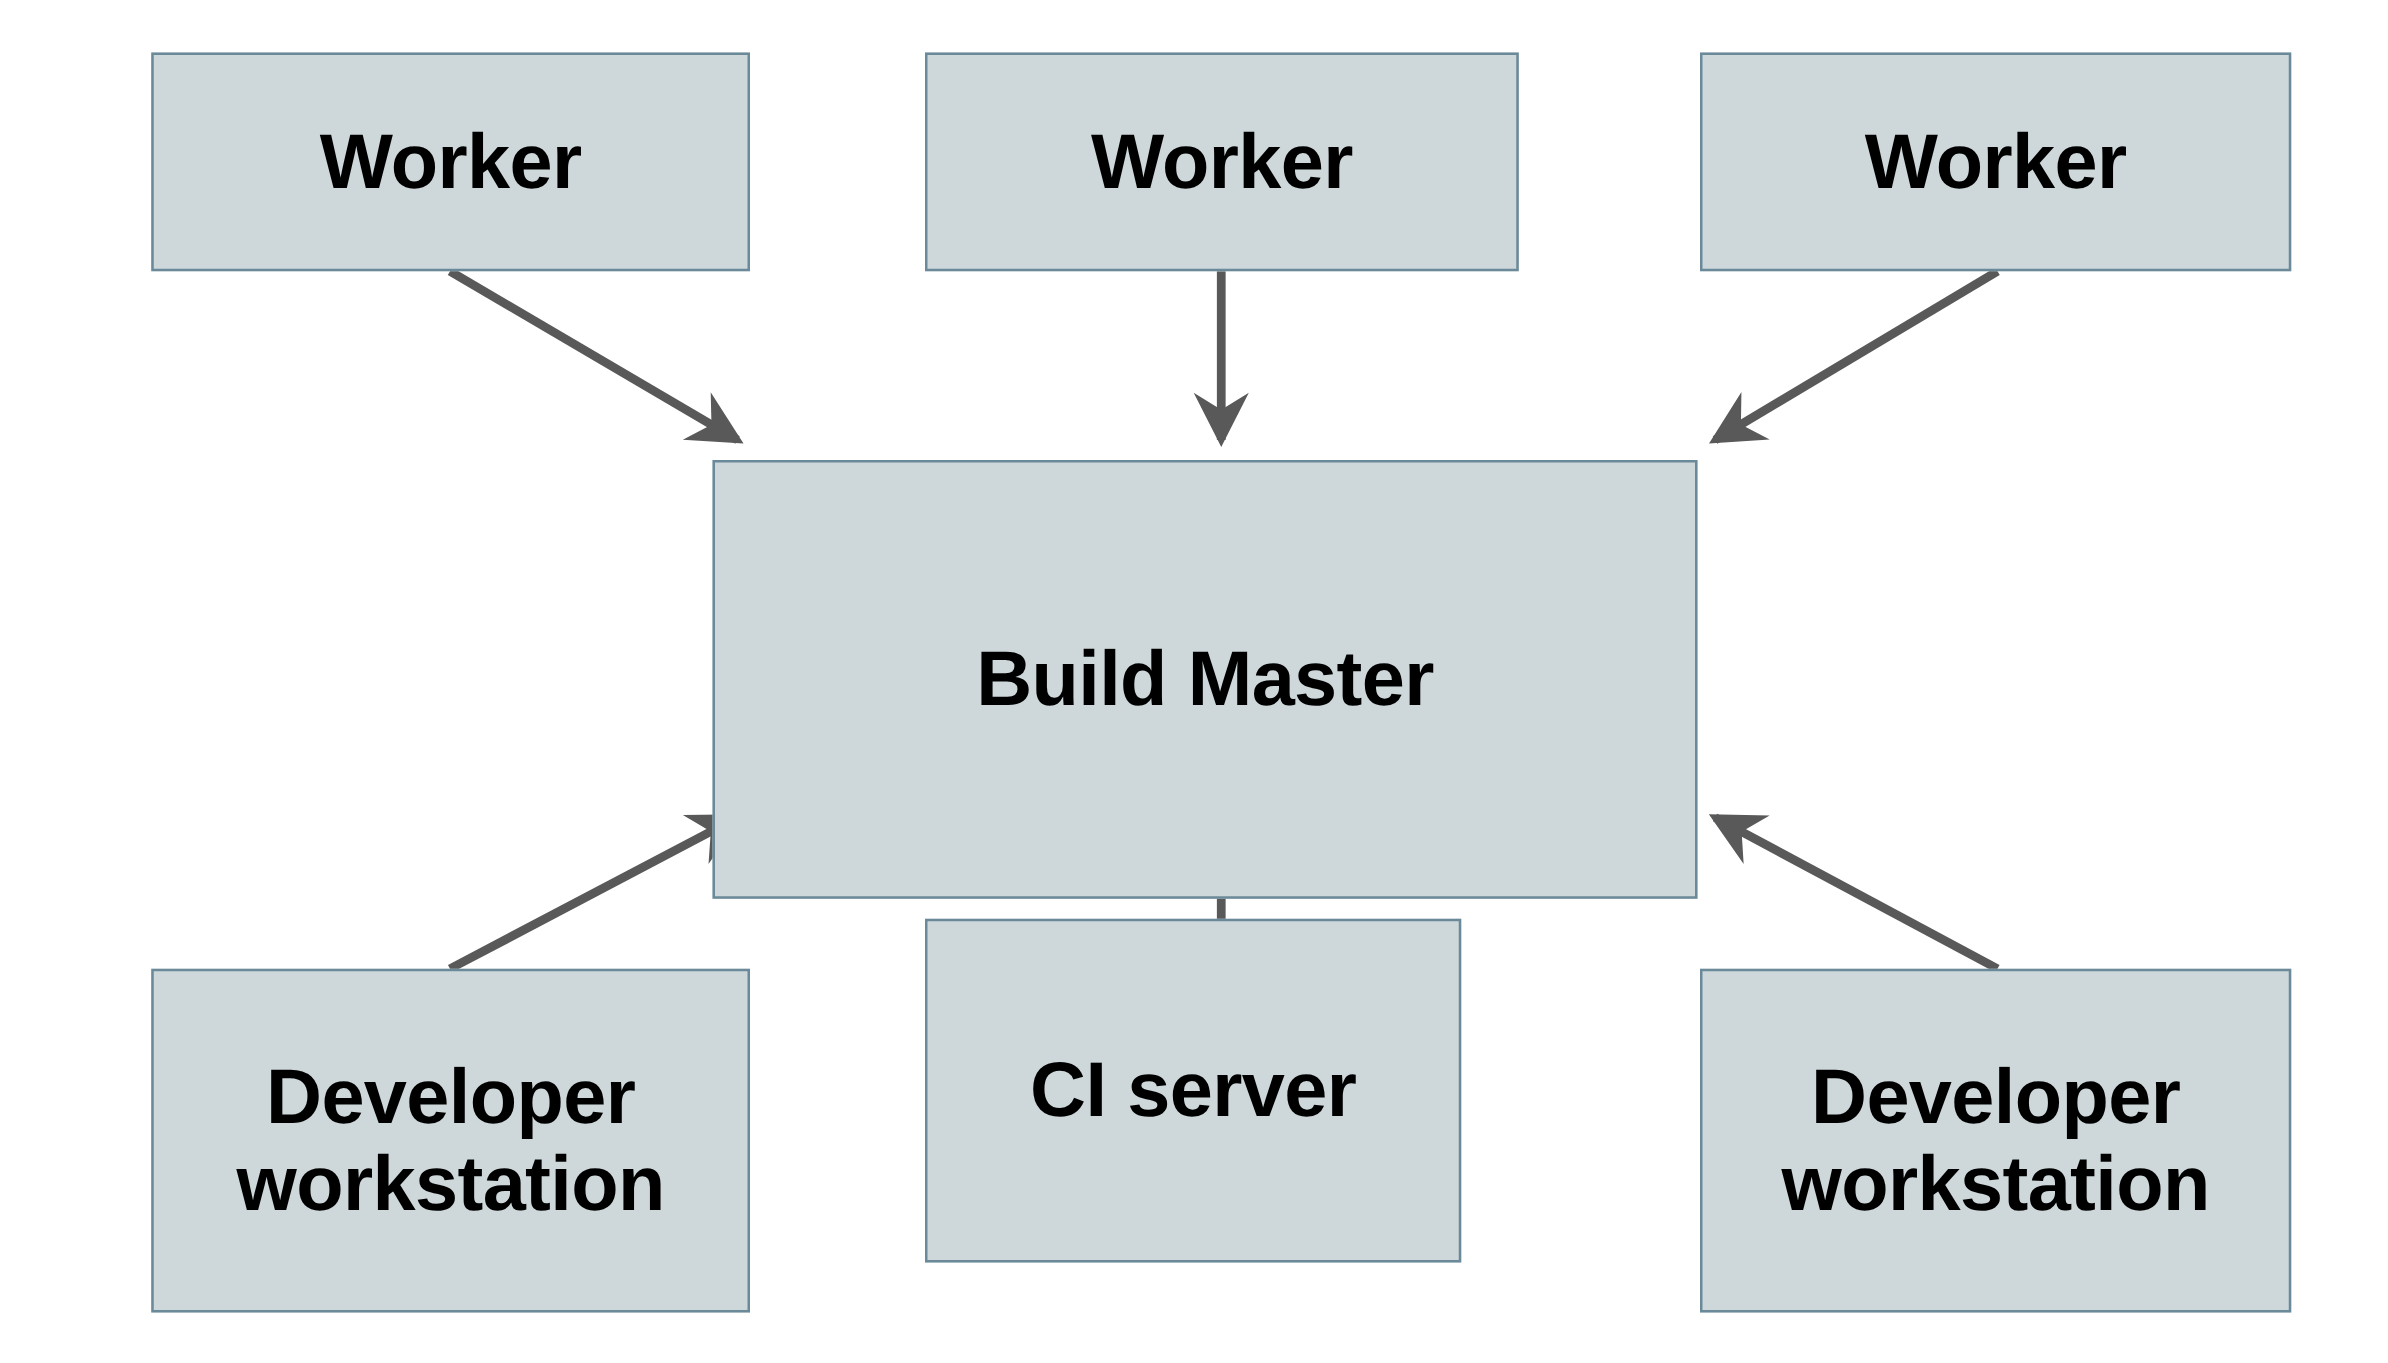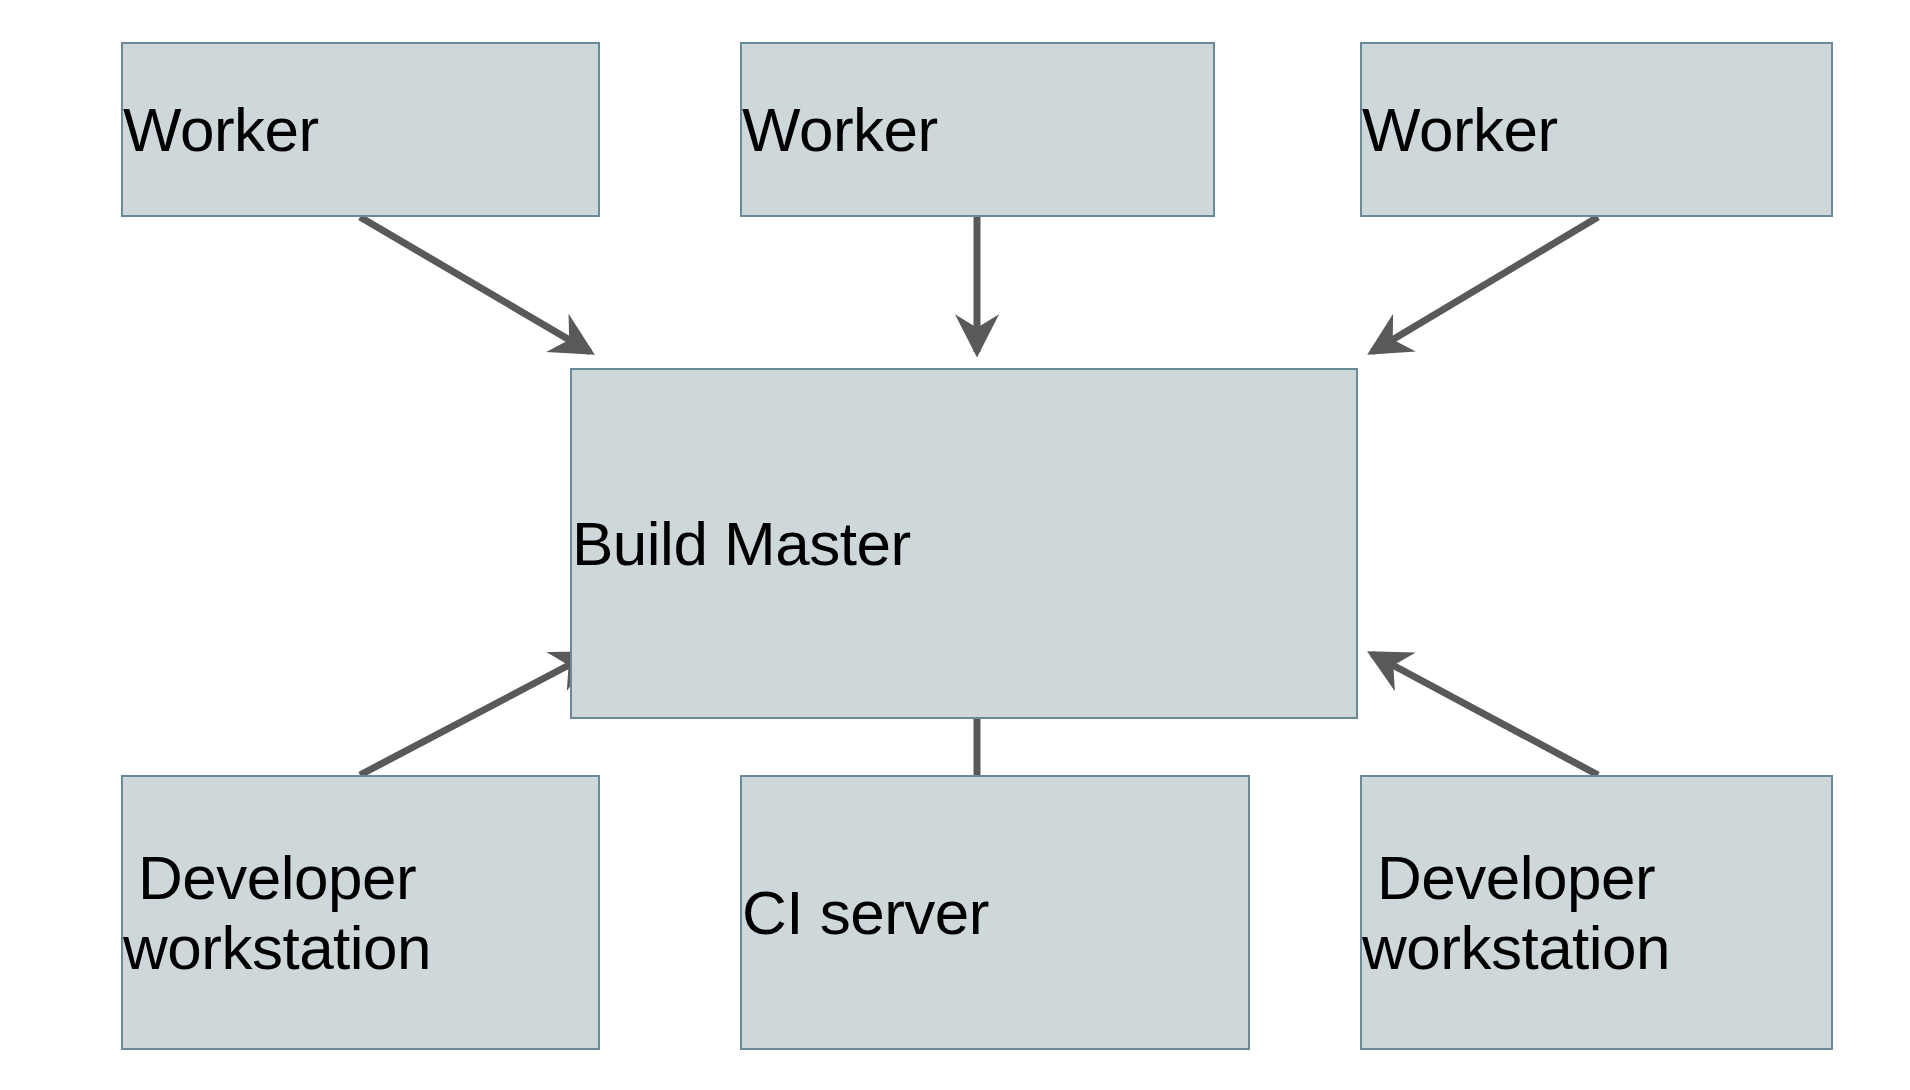--- a/index.html
+++ b/index.html
@@ -23,25 +23,26 @@
     height: 1090px;
     pointer-events: none;
   }
   .node {
     position: absolute;
     box-sizing: border-box;
     background: #ced8da;
     border: 2px solid #4d7c0f;
     display: flex;
     align-items: center;
+    justify-content: center;
     text-align: center;
     color: #000000;
     font-size: 62px;
     line-height: 1.12;
-    font-weight: 400;
+    font-weight: 700;
     letter-spacing: -0.5px;
     white-space: pre-line;
   }
   .node-label {
     display: block;
     white-space: pre-line;
   }
 </style>
 </head>
 <body>
@@ -78,21 +79,21 @@
 
   <div class="node" style="left: 570px; top: 368px; width: 788px; height: 351px; background: rgb(206, 216, 218); border-color: rgb(107, 138, 153); color: rgb(0, 0, 0);">
     <span class="node-label">Build Master</span>
   </div>
 
   <div class="node" style="left: 121px; top: 775px; width: 479px; height: 275px; background: rgb(206, 216, 218); border-color: rgb(107, 138, 153); color: rgb(0, 0, 0);">
     <span class="node-label">Developer
 workstation</span>
   </div>
 
-  <div class="node" style="left: 740px; top: 775px; width: 510px; height: 275px; background: rgb(206, 216, 218); border-color: rgb(107, 138, 153); color: rgb(0, 0, 0);">
+  <div class="node" style="left: 740px; top: 735px; width: 429px; height: 275px; background: rgb(206, 216, 218); border-color: rgb(107, 138, 153); color: rgb(0, 0, 0);">
     <span class="node-label">CI server</span>
   </div>
 
   <div class="node" style="left: 1360px; top: 775px; width: 473px; height: 275px; background: rgb(206, 216, 218); border-color: rgb(107, 138, 153); color: rgb(0, 0, 0);">
     <span class="node-label">Developer
 workstation</span>
   </div>
 
 </div>
 

